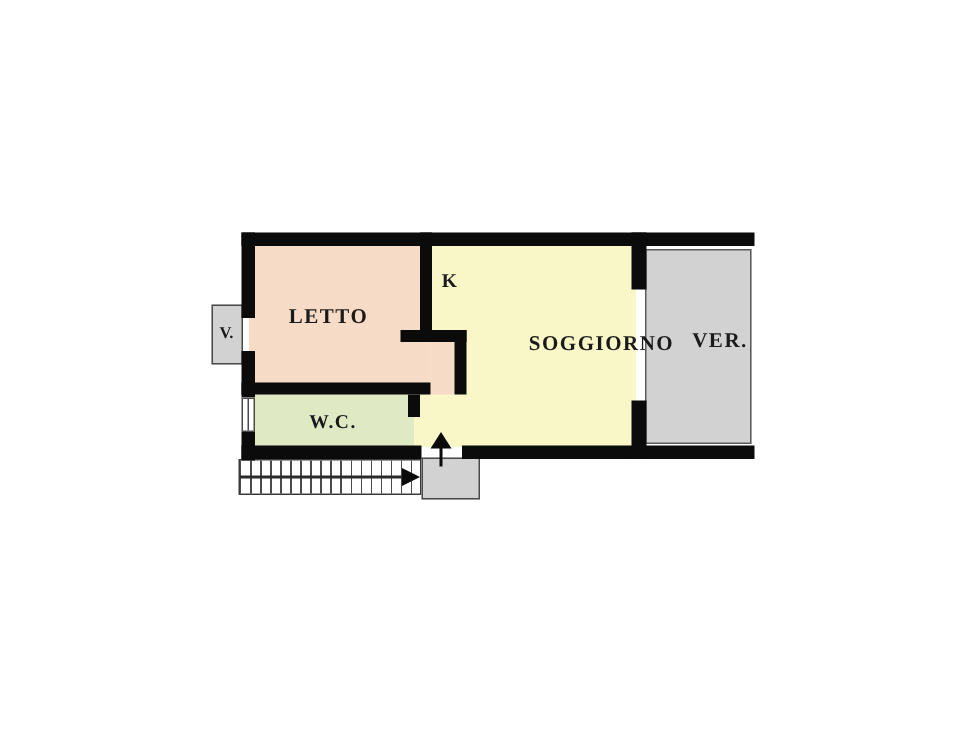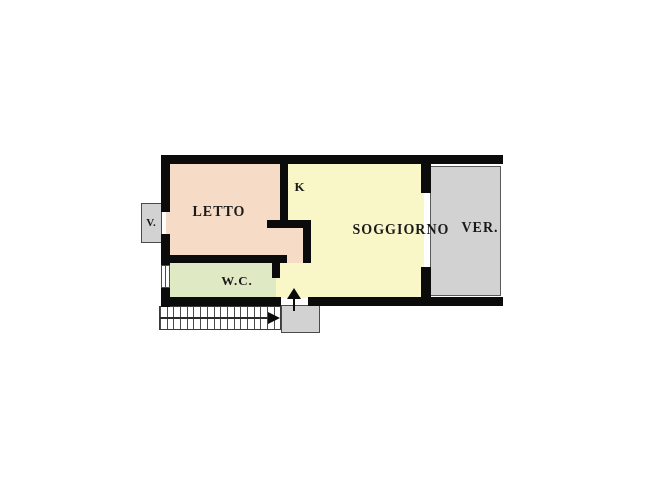--- a/index.html
+++ b/index.html
@@ -78,16 +78,16 @@
   <div id="wc-window" style="left:161px;top:265px;width:9px;height:23px;"></div>
   <div id="wc-window-line" style="left:165px;top:266px;width:1px;height:21px;"></div>
 
   <div id="entrance-arrow-head" style="left:287px;top:288px;"></div>
   <div id="entrance-arrow-stem" style="left:293px;top:297px;width:2px;height:14px;"></div>
 
   <div class="room-label" style="left:219px;top:212px;">LETTO</div>
   <div class="room-label mid-label" style="left:300px;top:187px;">K</div>
   <div class="room-label" style="left:364px;top:230px;margin-left:37px;">SOGGIORNO</div>
   <div class="room-label" style="left:468px;top:228px;margin-left:12px;">VER.</div>
-  <div class="room-label mid-label" style="left:237px;top:281px;text-align:right;">W.C.</div>
+  <div class="room-label mid-label" style="left:222px;top:281px;text-align:right;">W.C.</div>
   <div class="room-label small-label" style="left:151px;top:222px;">V.</div>
 
 </div>
 
 </body></html>

